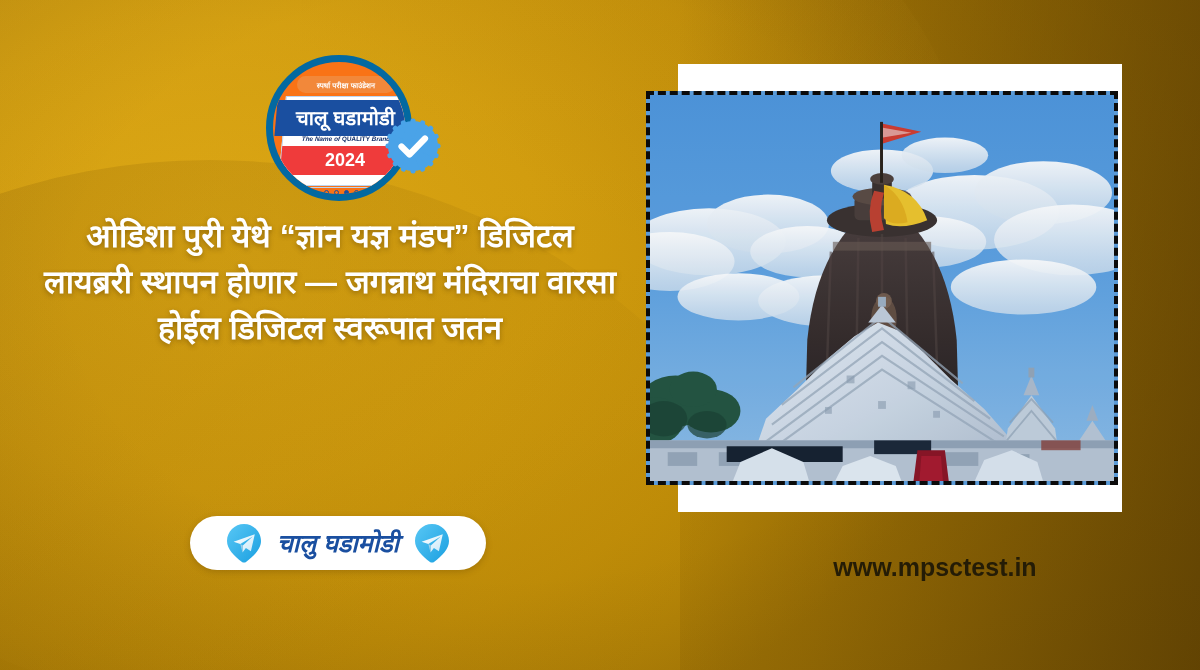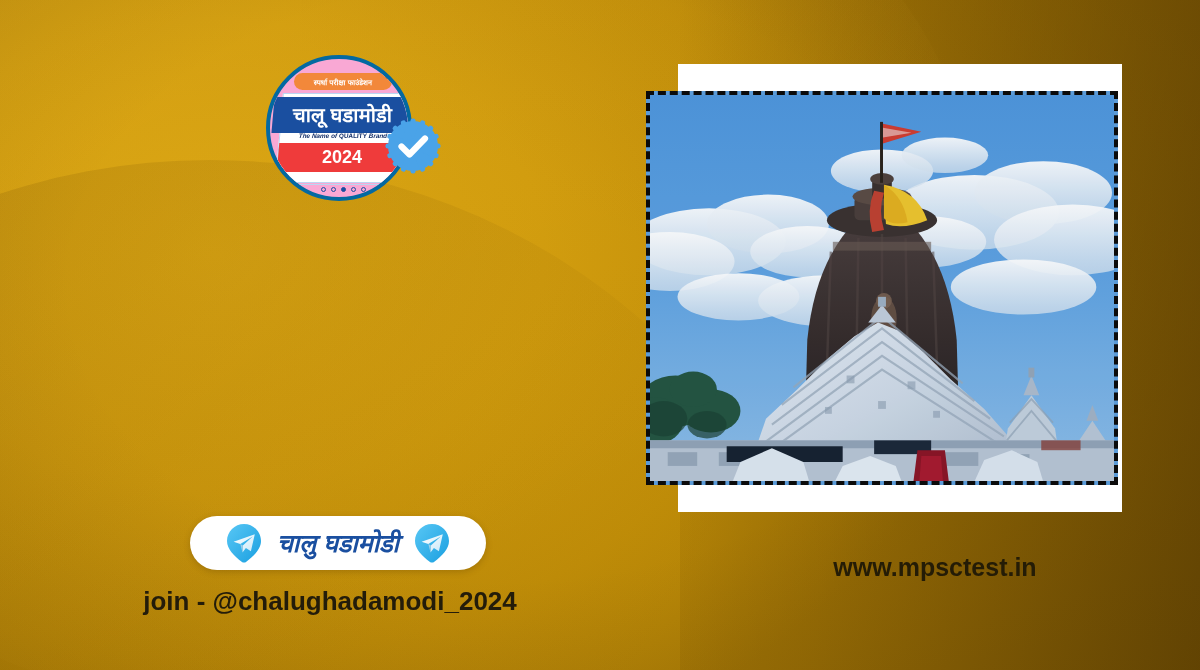--- a/index.html
+++ b/index.html
@@ -40,21 +40,21 @@
     position:absolute;inset:0;
     background:radial-gradient(ellipse 900px 620px at 42% 42%, rgba(0,0,0,0) 48%, rgba(60,40,0,.18) 100%);
   }
 
   
   #logo-badge{
     position:absolute;left:266px;top:55px;width:176px;height:146px;
   }
   .badge-circle{
     position:absolute;left:0;top:0;width:146px;height:146px;border-radius:50%;
-    background:#f9a8d4;border:4px solid #0369a1;box-sizing:border-box;
+    background:#f97316;border:7px solid #0369a1;box-sizing:border-box;
     overflow:hidden;
   }
   .badge-orange-pill{
     position:absolute;left:24px;top:14px;width:98px;height:17px;border-radius:9px;
     background:#f2883a;display:flex;align-items:center;justify-content:center;
   }
   .badge-orange-pill span{
     font-size:7.2px;font-weight:bold;color:#ffffff;letter-spacing:.1px;
     font-family:"Liberation Sans",sans-serif;white-space:nowrap;
   }
@@ -219,20 +219,21 @@
             <rect x="26.5" y="1.5" width="5" height="55" rx="2" transform="rotate(112.5 29 29)"></rect>
             <rect x="26.5" y="1.5" width="5" height="55" rx="2" transform="rotate(135 29 29)"></rect>
             <rect x="26.5" y="1.5" width="5" height="55" rx="2" transform="rotate(157.5 29 29)"></rect>
           </g>
         </g>
         <path d="M17.5 29.5 L25.5 37.5 L41 21.5" fill="none" stroke="#ffffff" stroke-width="6.2" stroke-linecap="round" stroke-linejoin="round"></path>
       </svg>
     </div>
   </div>
 
+  <div id="headline">ओडिशा पुरी येथे “ज्ञान यज्ञ मंडप” डिजिटल लायब्ररी स्थापन होणार — जगन्नाथ मंदिराचा वारसा होईल डिजिटल स्वरूपात जतन</div>
 
   <div id="telegram-pill">
     <span class="tg-icon">
       <svg viewBox="0 0 42 42">
         <defs>
           <linearGradient id="tgpin1" x1="0" y1="0" x2="1" y2="1">
             <stop offset="0%" stop-color="#58c7f5"></stop>
             <stop offset="100%" stop-color="#1a9fe0"></stop>
           </linearGradient>
           <linearGradient id="tgpl1" x1="0" y1="0" x2="1" y2="1">
@@ -258,21 +259,20 @@
             <stop offset="100%" stop-color="#c9e8f8"></stop>
           </linearGradient>
         </defs>
         <path d="M21 2 C11.6 2 4 9.6 4 19 C4 27 11 34 19 40 C19.9 40.8 22.1 40.8 23 40 C31 34 38 27 38 19 C38 9.6 30.4 2 21 2 Z" fill="url(#tgpin2)"></path>
         <path d="M31.8 12.2 L10.6 19.8 L17.3 22.0 L29.7 14.6 L19.9 23.6 L19.5 30.4 L22.9 25.9 L27.9 29.2 Z" fill="url(#tgpl2)"></path>
         <path d="M17.3 22.0 L19.5 30.4 L19.9 23.6 Z" fill="#9ecfe8"></path>
       </svg>
     </span>
   </div>
 
-  <div id="join-line">join - @chalughadamodi_2024</div>
 
   <div id="photo-card">
     <div class="photo-white"></div>
     <div class="photo-frame">
       <div class="photo-inner">
         <svg viewBox="0 0 472 394" preserveAspectRatio="xMidYMid slice">
           <defs>
             <linearGradient id="sky" x1="0" y1="0" x2="0" y2="1">
               <stop offset="0%" stop-color="#4f96dd"></stop>
               <stop offset="45%" stop-color="#5ea2e2"></stop>

